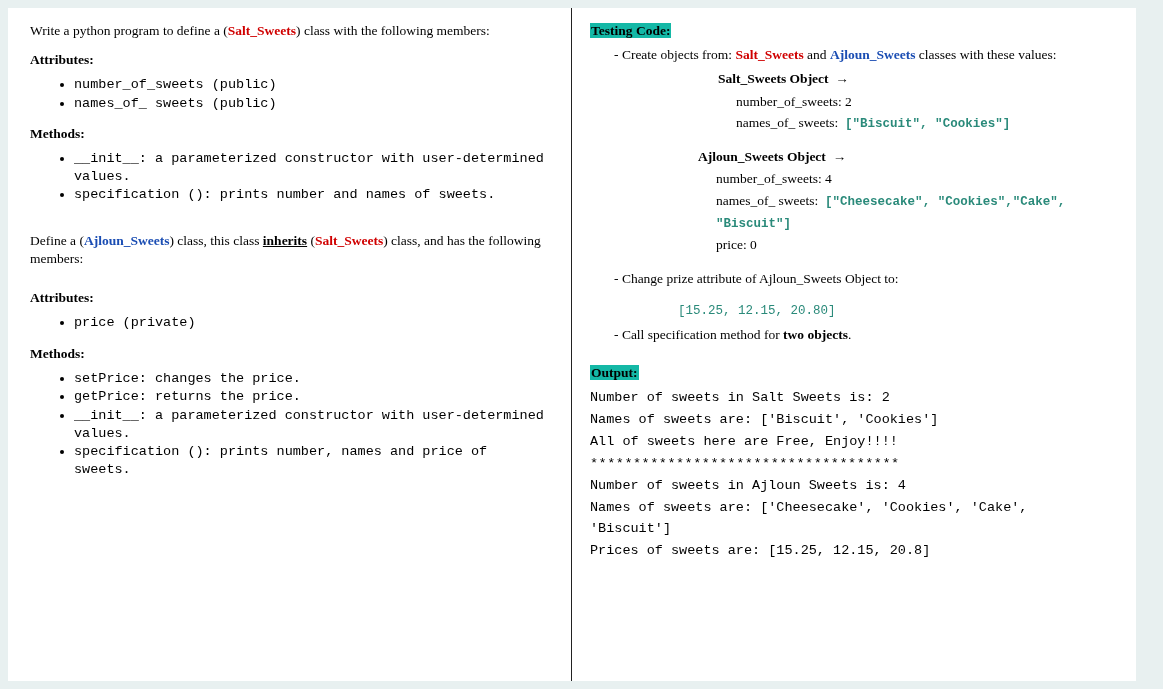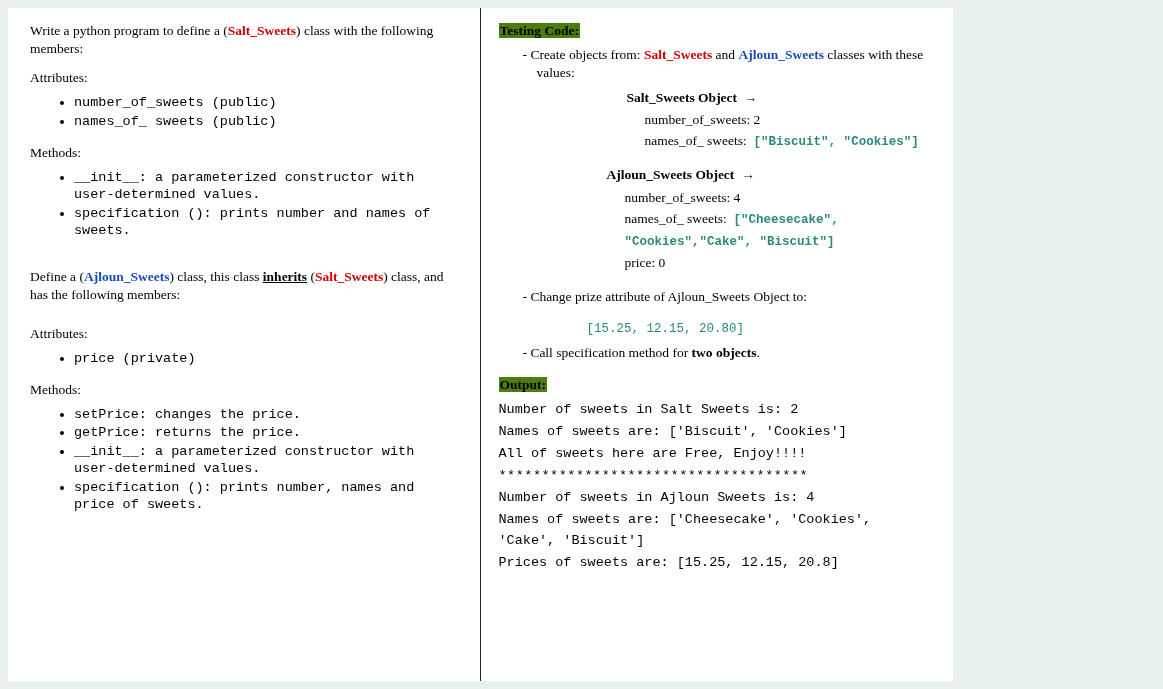--- a/index.html
+++ b/index.html
@@ -5,53 +5,53 @@
     * { box-sizing: border-box; margin: 0; padding: 0; }
     body {
       font-family: "Times New Roman", Times, serif;
       background: #e8f0f0;
       padding: 8px;
       font-size: 13.5px;
       color: #000;
     }
     .page {
       background: #fff;
-      width: 945px;
+      width: 1128px;
       height: 673px;
       display: flex;
       position: relative;
     }
     .col {
       padding: 14px 20px 14px 22px;
     }
     .col-left {
       width: 50%;
       border-right: 1.5px solid #222;
     }
     .col-right {
       width: 50%;
       padding-left: 18px;
     }
     .para { margin-bottom: 12px; line-height: 1.35; }
     .para-tight { margin-bottom: 6px; line-height: 1.35; }
-    .section-title { font-weight: normal; margin: 10px 0 8px 0; }
+    .section-title { font-weight: bold; margin: 10px 0 8px 0; }
     ul.bullets { list-style: disc; margin: 4px 0 14px 44px; }
     ul.bullets li { margin: 1px 0; line-height: 1.3; font-family: Liberation Mono, monospace; }
     ul.dashes { list-style: none; margin: 4px 0 4px 38px; }
     ul.dashes > li::before { content: "- "; margin-left: -14px; }
     ul.dashes > li { margin: 3px 0; line-height: 1.35; }
     .indent-block { margin-left: 90px; margin-top: 6px; margin-bottom: 14px; }
     .indent-line { margin-left: 18px; line-height: 1.6; }
     .red { color: #d00000; }
     .blue { color: #1a4db3; }
     .teal { color: #2a8a7a; font-family: "Courier New", monospace; font-size: 12.5px; font-weight: bold; }
     .num { color: #2a8a7a; font-family: "Courier New", monospace; font-size: 12.5px; }
     .bold { font-weight: bold; }
     .underline { text-decoration: underline; }
-    .hl { background: #4d7c0f; padding: 0 1px; }
+    .hl { background: #14b8a6; padding: 0 1px; }
     .obj-head { font-weight: bold; margin-bottom: 2px; }
     .arrow { font-weight: bold; }
     .output-block { margin-left: 0; line-height: 1.55; }
     .output-block div { margin: 1px 0; font-family: Liberation Mono, monospace; }
     .stars { letter-spacing: 0.5px; margin: 2px 0 4px 0;}
   </style>
 </head>
 <body>
 
 <div class="page">
@@ -137,21 +137,21 @@
         <div style="margin:13px 0 6px 50px;">
           <span class="num">[15.25, 12.15, 20.80]</span>
         </div>
       </li>
 
       <li>
         <span>Call specification method for </span><span class="bold">two objects</span><span>.</span>
       </li>
     </ul>
 
-    <p class="para-tight" style="margin-top:14px;">
+    <p class="para-tight" style="margin-top:20px;">
       <span class="hl bold">Output:</span>
     </p>
 
     <div class="output-block">
       <div>Number of sweets in Salt Sweets is: 2</div>
       <div>Names of sweets are: ['Biscuit', 'Cookies']</div>
       <div>All of sweets here are Free, Enjoy!!!!</div>
       <div class="stars">************************************</div>
       <div>Number of sweets in Ajloun Sweets is: 4</div>
       <div>Names of sweets are: ['Cheesecake', 'Cookies', 'Cake', 'Biscuit']</div>

